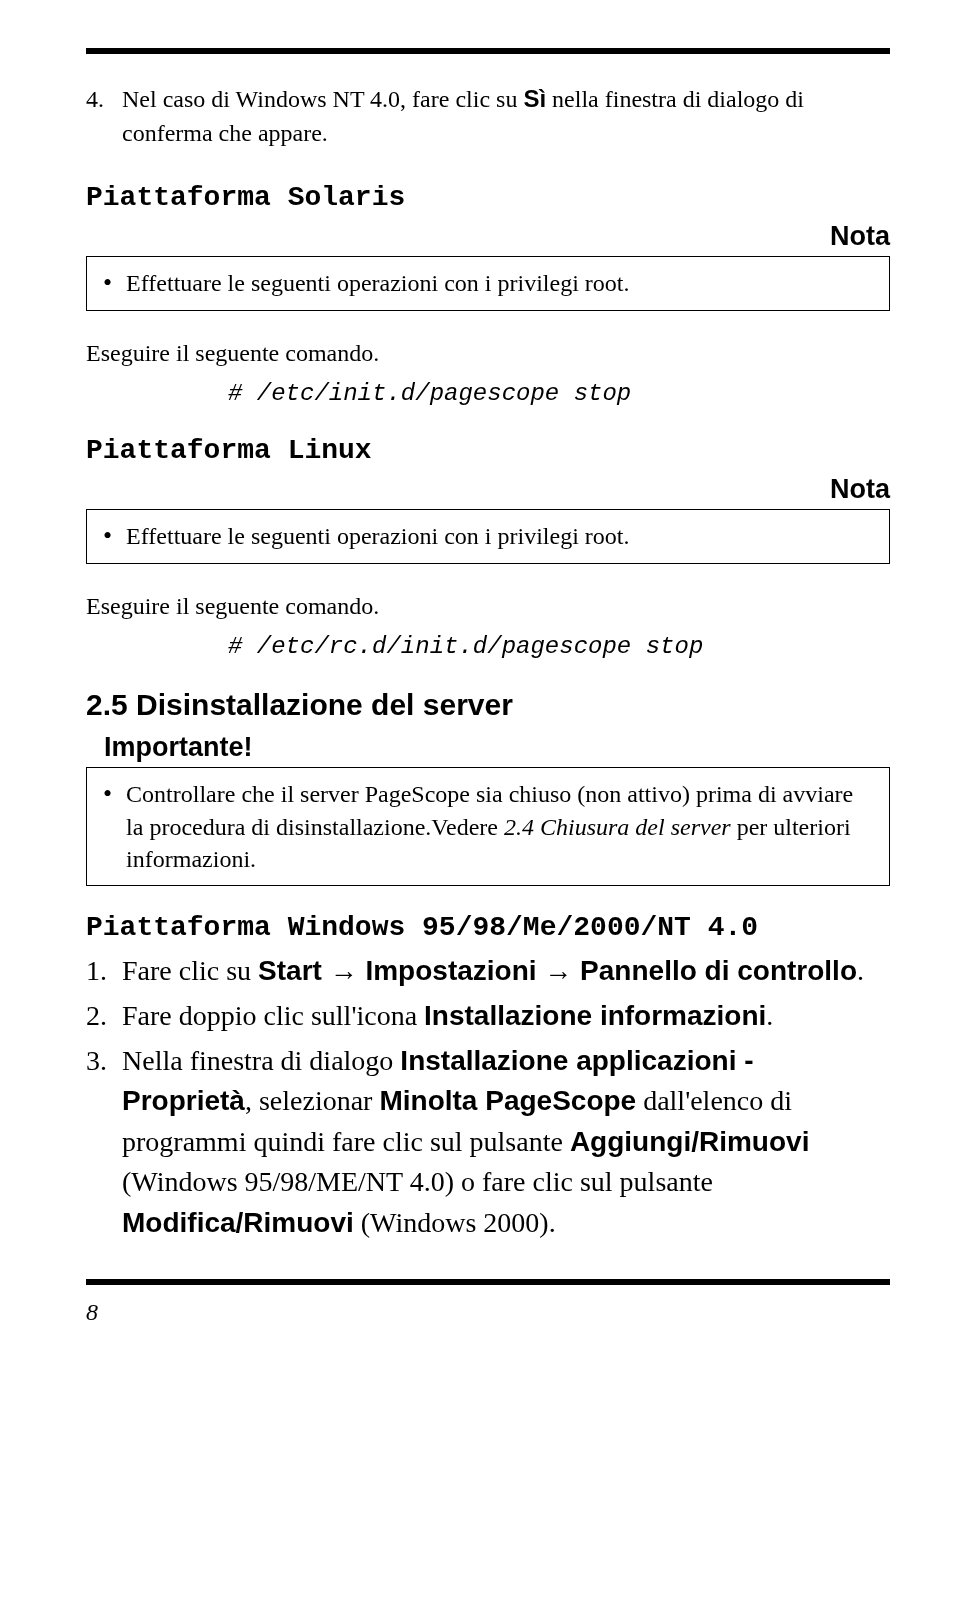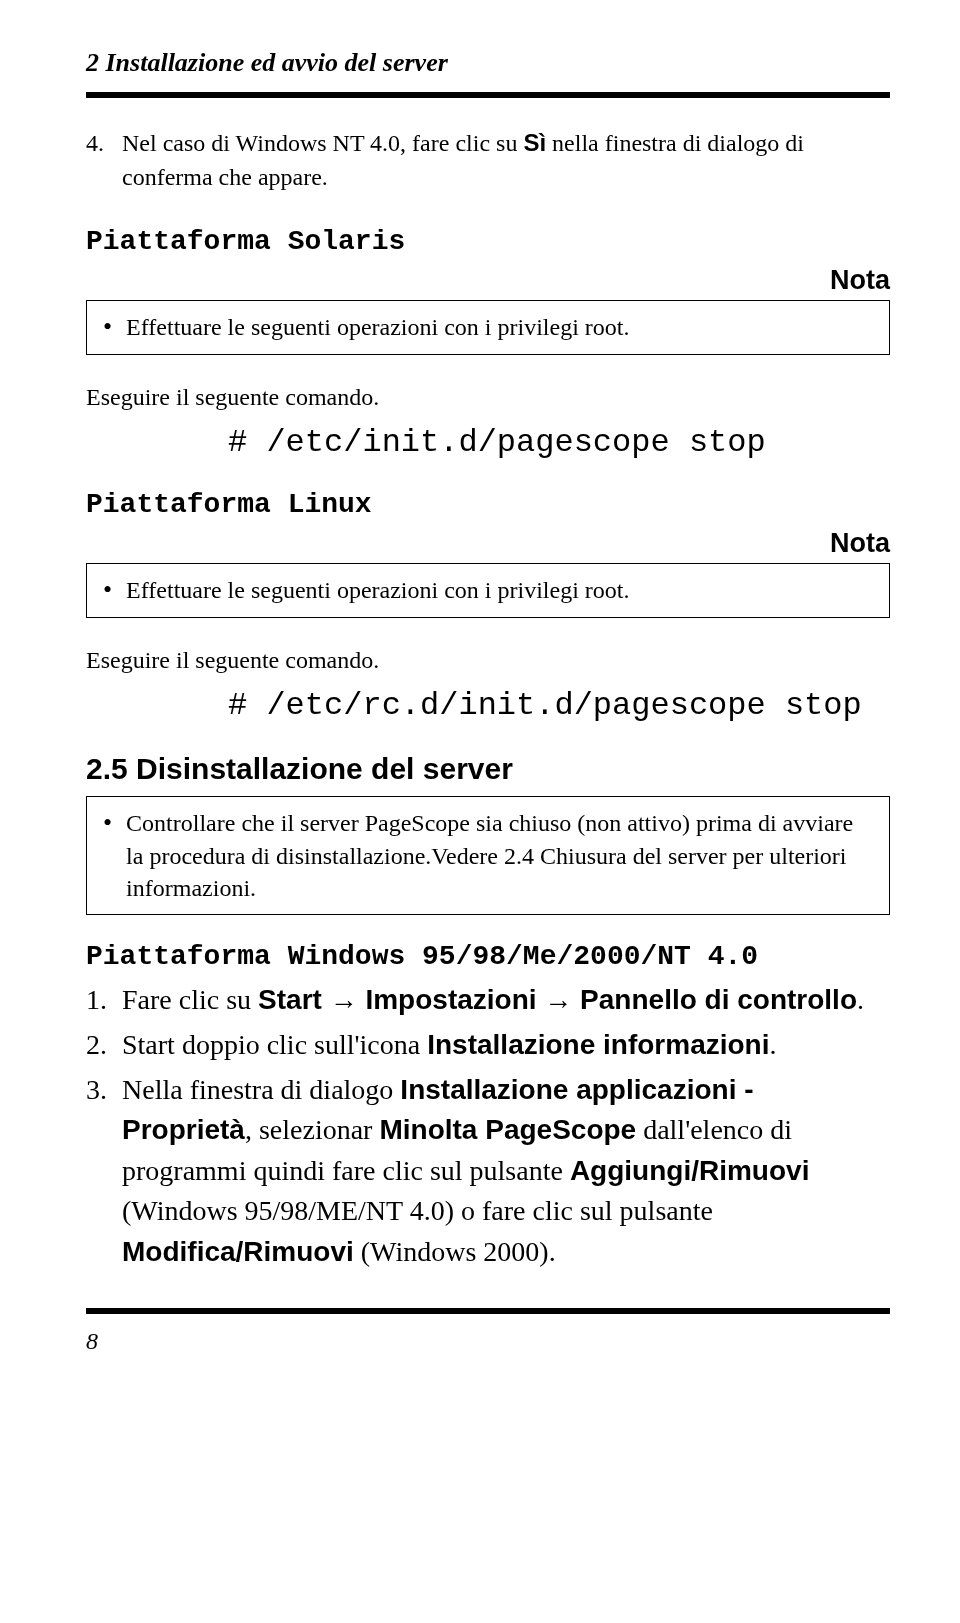--- a/index.html
+++ b/index.html
@@ -66,30 +66,31 @@
     display: flex;
     align-items: flex-start;
     line-height: 1.35;
   }
   .bullet-dot {
     margin-right: 14px;
     font-size: 26px;
     line-height: 1.2;
   }
   .bullet-text { flex: 1; }
-  .bullet-text .ital { }
+  .bullet-text .ital { font-style: italic; }
   .body-text {
     font-size: 24px;
     margin: 0 0 10px 0;
     line-height: 1.4;
   }
   .code-line {
     font-family: 'Courier New', Courier, monospace;
-    font-size: 32px;
+    font-size: 24px;
     margin: 8px 0 28px 142px;
+    font-style: italic;
   }
   .sec-num {
     font-family: Arial, Helvetica, sans-serif;
     font-weight: bold;
     font-size: 30px;
     margin: 6px 0 10px 0;
   }
   .importante-label {
     font-family: Arial, Helvetica, sans-serif;
     font-weight: bold;
@@ -124,21 +125,20 @@
   .page-num {
     font-style: italic;
     font-size: 24px;
   }
 </style>
 </head>
 <body>
 
 <div class="page">
 
-  <div class="header-title">2  Installazione ed avvio del server</div>
   <div class="thick-rule"></div>
 
   <p class="step">
     <span class="step-num">4.</span><span>Nel caso di Windows NT 4.0, fare clic su </span><span class="sans-bold">Sì</span><span> nella finestra di dialogo di conferma che appare.</span>
   </p>
 
   <div class="h2">Piattaforma Solaris</div>
   <div class="nota-label">Nota</div>
   <div class="nota-box">
     <div class="bullet-line">
@@ -154,34 +154,35 @@
   <div class="nota-box">
     <div class="bullet-line">
       <span class="bullet-dot">•</span>
       <span class="bullet-text">Effettuare le seguenti operazioni con i privilegi root.</span>
     </div>
   </div>
   <p class="body-text">Eseguire il seguente comando.</p>
   <div class="code-line"># /etc/rc.d/init.d/pagescope stop</div>
 
   <div class="sec-num">2.5  Disinstallazione del server</div>
+  <div class="importante-label">Importante!</div>
   <div class="nota-box">
     <div class="bullet-line">
       <span class="bullet-dot">•</span>
       <span class="bullet-text"><span>Controllare che il server PageScope sia chiuso (non attivo) prima di avviare la procedura di disinstallazione.Vedere </span><span class="ital">2.4 Chiusura del server</span><span> per ulteriori informazioni.</span></span>
     </div>
   </div>
 
   <div class="h2">Piattaforma Windows 95/98/Me/2000/NT 4.0</div>
   <ol class="ol">
     <li>
       <span class="num">1.</span><span>Fare clic su </span><span class="sans-bold">Start</span><span class="arrow"> → </span><span class="sans-bold">Impostazioni</span><span class="arrow"> → </span><span class="sans-bold">Pannello di controllo</span><span>.</span>
     </li>
     <li>
-      <span class="num">2.</span><span>Start doppio clic sull'icona </span><span class="sans-bold">Installazione informazioni</span><span>.</span>
+      <span class="num">2.</span><span>Fare doppio clic sull'icona </span><span class="sans-bold">Installazione informazioni</span><span>.</span>
     </li>
     <li>
       <span class="num">3.</span><span>Nella finestra di dialogo </span><span class="sans-bold">Installazione applicazioni - Proprietà</span><span>, selezionar  </span><span class="sans-bold">Minolta PageScope</span><span> dall'elenco di programmi quindi fare clic sul pulsante </span><span class="sans-bold">Aggiungi/Rimuovi</span><span> (Windows 95/98/ME/NT 4.0) o fare clic sul pulsante </span><span class="sans-bold">Modifica/Rimuovi</span><span> (Windows 2000).</span>
     </li>
   </ol>
 
   <div class="footer-rule"></div>
   <div class="page-num">8</div>
 
 </div>

